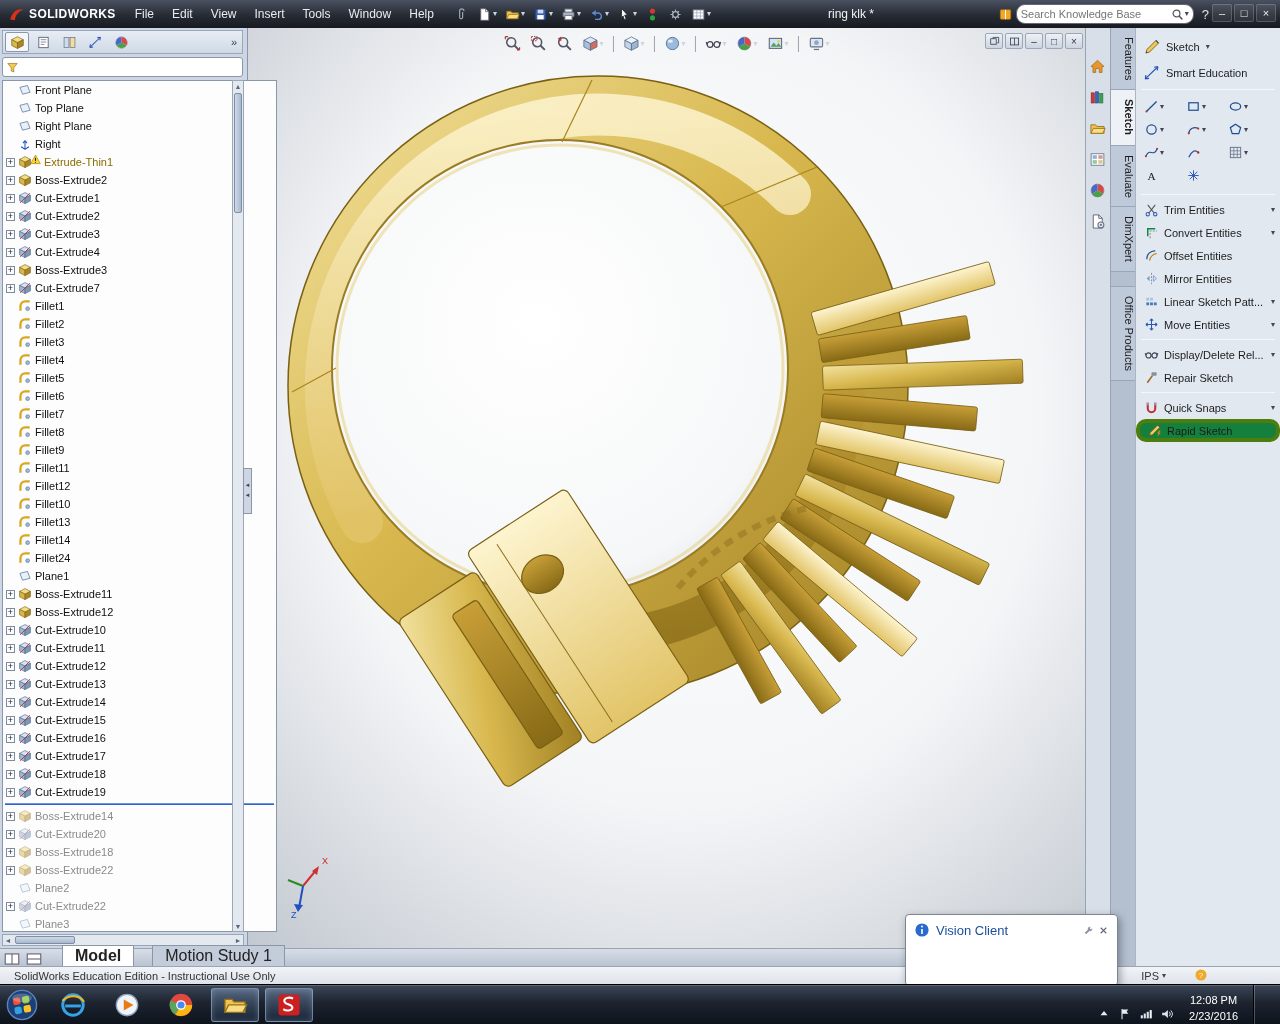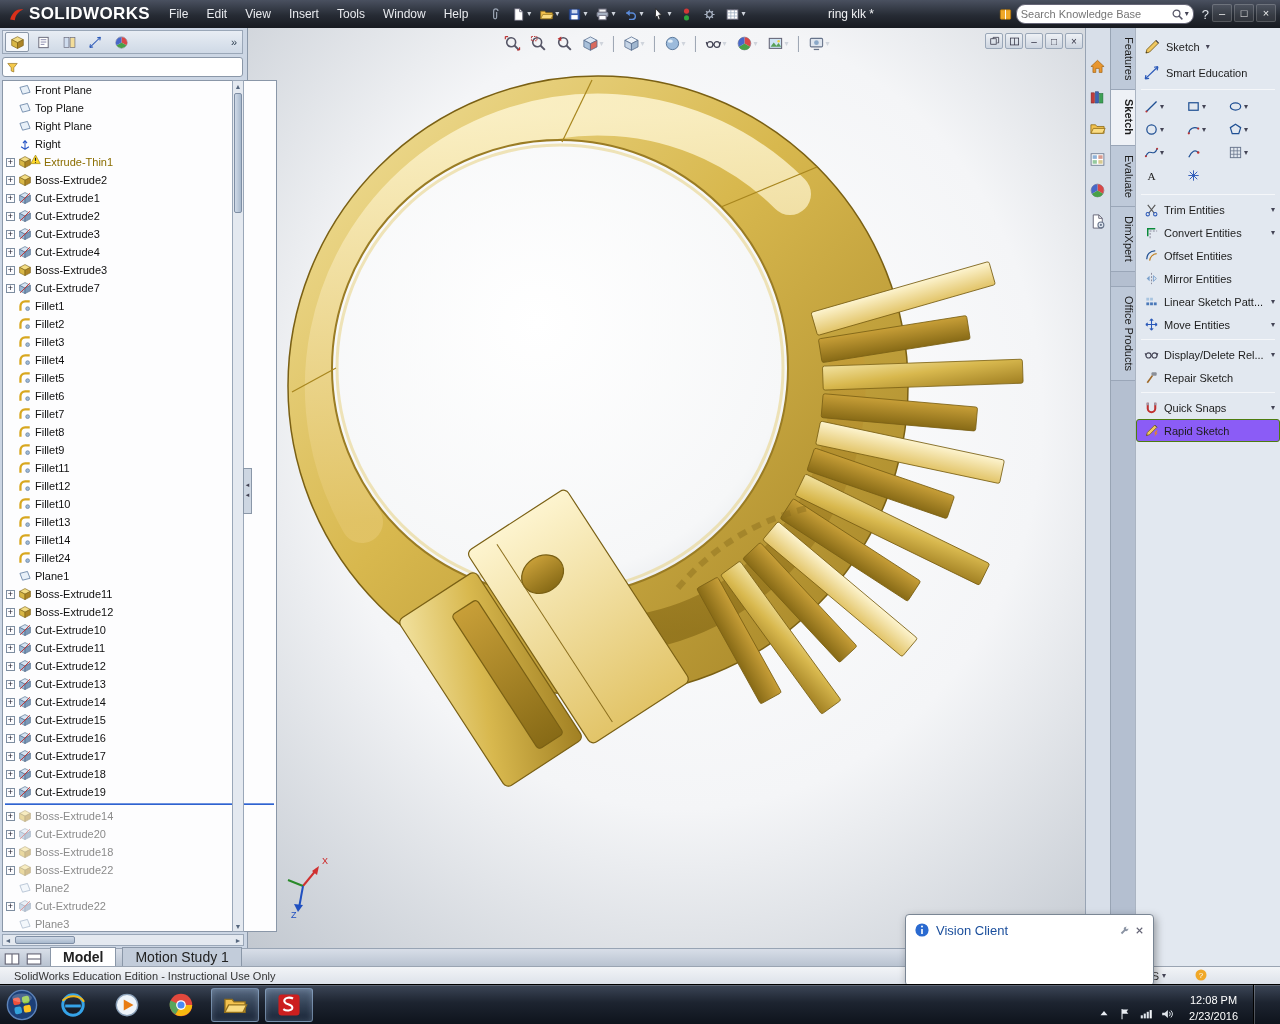--- a/index.html
+++ b/index.html
@@ -5,21 +5,21 @@
 *{box-sizing:border-box;margin:0;padding:0;user-select:none}
 html,body{width:1280px;height:1024px;overflow:hidden;background:#aab;font-family:"Liberation Sans","DejaVu Sans",sans-serif}
 #app{position:relative;width:1280px;height:1024px;background:#c9d2de;overflow:hidden}
 .ic{display:inline-block;width:15px;height:15px;flex:none}
 .ic svg{width:100%;height:100%;display:block}
 .car{font-size:8px;color:#445;margin-left:1px;line-height:1}
 
 #titlebar{position:absolute;left:0;top:0;width:1280px;height:28px;background:linear-gradient(180deg,#4a5160 0%,#262b34 55%,#171a20 100%);display:flex;align-items:center;color:#e9ebef;font-size:12px;z-index:40}
 #logo{display:flex;align-items:center;gap:4px;padding:0 10px 0 8px}
 #logo .ic{width:17px;height:17px}
-#appname{font-weight:bold;letter-spacing:.4px;font-size:17px;color:#fff}
+#appname{font-weight:bold;letter-spacing:.4px;font-size:12px;color:#fff}
 .mi{padding:5px 9px;cursor:pointer}
 #tb-icons{display:flex;align-items:center;gap:2px;margin-left:8px}
 .tbtn{display:inline-flex;align-items:center;padding:2px 3px;border-radius:2px;cursor:pointer}
 .tbtn .car{color:#cfd4dc}
 #doctitle{position:absolute;left:828px;top:7px;font-size:12px;color:#f2f3f5}
 #searchwrap{position:absolute;right:66px;top:4px;display:flex;align-items:center;gap:3px}
 #searchbox{display:flex;align-items:center;background:#fff;border-radius:9px;height:18px;width:178px;padding:9px 4px;border:1px solid #667}
 #searchbox input{border:none;outline:none;flex:1;font-size:11px;color:#333;background:transparent;font-family:inherit}
 #helpbtn{color:#dfe3e9;font-size:13px;padding:0 5px;cursor:pointer}
 #winbtns{position:absolute;right:4px;top:4px;display:flex;gap:2px}
@@ -69,32 +69,32 @@
 .vtab.gap{margin-top:14px;border-top:1px solid #9aa6b8}
 #rightpanel{position:absolute;left:1135px;top:28px;width:145px;height:938px;background:#e2e8f0;border-left:1px solid #aab4c2;z-index:10;padding-top:6px;font-size:11px}
 .prow{display:flex;align-items:center;gap:5px;height:26px;padding-left:7px;cursor:pointer}
 .prow .ic{width:18px;height:18px}
 .plabel{color:#1c1c1c;white-space:nowrap;overflow:hidden}
 .rp-div{height:1px;background:#c3cbd6;margin:3px 5px;border-bottom:1px solid #f5f7fa}
 #rp-grid{display:grid;grid-template-columns:repeat(3,42px);grid-auto-rows:23px;padding:2px 4px 4px 8px}
 .gcell{display:flex;align-items:center;cursor:pointer}
 .trowp{display:flex;align-items:center;gap:5px;height:23px;padding:0 4px 0 7px;cursor:pointer;border:1px solid transparent}
 .trowp .car{margin-left:auto}
-.trowp.selected{border:1px solid #4d7c0f;background:#8b5cf6;border-radius:3px}
+.trowp.selected{border:4px solid #4d7c0f;background:#15803d;border-radius:10px}
 
 #docbar{position:absolute;left:0;top:948px;width:1110px;height:18px;background:linear-gradient(#d8dee8,#b9c3d1);border-top:1px solid #98a4b4;display:flex;align-items:flex-end;z-index:10}
 .dbico{width:18px;height:15px;margin:0 1px 1px 3px;cursor:pointer}
-.dtab{font-size:14px;padding:1px 12px;margin-left:6px;border:1px solid #8a97a8;border-bottom:none;background:#c2ccda;color:#222;cursor:pointer}
+.dtab{font-size:16px;padding:1px 12px;margin-left:18px;border:1px solid #8a97a8;border-bottom:none;background:#c2ccda;color:#222;cursor:pointer}
 .dtab.active{background:#fff;font-weight:bold}
 #statusbar{position:absolute;left:0;top:966px;width:1280px;height:18px;background:linear-gradient(#f2f4f7,#dde2ea);border-top:1px solid #9aa4b2;display:flex;align-items:center;font-size:11px;color:#333;padding-left:14px;z-index:10}
 .sb-right{position:absolute;right:0;top:0;height:100%;display:flex;align-items:center;gap:28px;padding-right:72px}
 .units{display:flex;align-items:center;gap:2px;cursor:pointer}
 .sbq .ic{width:14px;height:14px;cursor:pointer}
 
-#notification{position:absolute;left:905px;top:914px;width:249px;height:72px;background:#fff;border:1px solid #7a8694;border-radius:4px;box-shadow:2px 3px 8px rgba(0,0,0,.35);z-index:50;padding:7px 8px}
+#notification{position:absolute;left:905px;top:914px;width:213px;height:72px;background:#fff;border:1px solid #7a8694;border-radius:4px;box-shadow:2px 3px 8px rgba(0,0,0,.35);z-index:50;padding:7px 8px}
 #notif-head{display:flex;align-items:center;gap:6px}
 #notif-title{color:#1a4e9c;font-size:13px}
 #notif-actions{margin-left:auto;display:flex;gap:4px}
 #notif-actions .ic{width:11px;height:11px;cursor:pointer}
 #notif-body{margin-top:5px;margin-left:24px;font-size:11px;color:#222;line-height:1.45}
 
 #taskbar{position:absolute;left:0;top:984px;width:1280px;height:40px;background:linear-gradient(180deg,#3c4657 0%,#1d2430 45%,#0e131c 100%);border-top:1px solid #000;box-shadow:inset 0 1px 0 rgba(255,255,255,.18);display:flex;align-items:center;z-index:60}
 #startorb{width:36px;height:36px;margin:0 6px 0 4px;cursor:pointer}
 #startorb .ic{width:32px;height:32px;margin:2px}
 .taskbtn{width:48px;height:34px;display:flex;align-items:center;justify-content:center;margin:0 3px;border-radius:3px;cursor:pointer}

